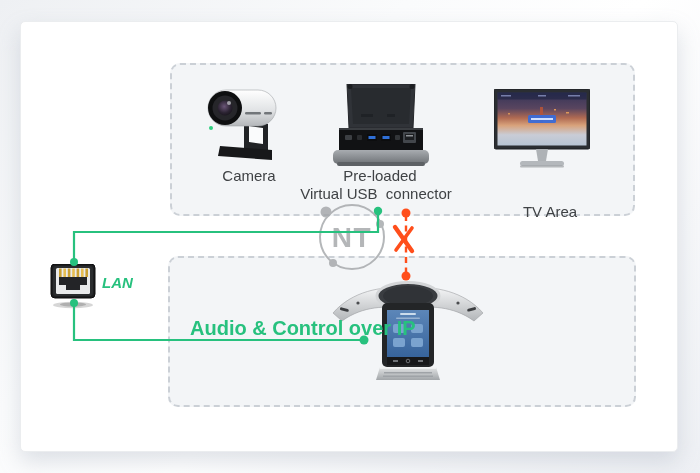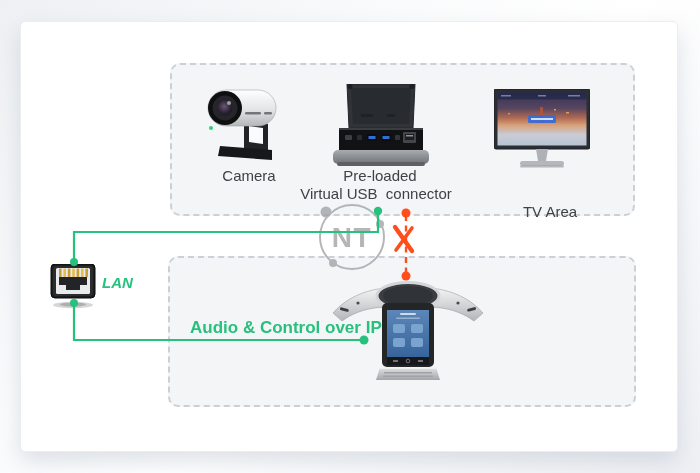--- a/index.html
+++ b/index.html
@@ -28,21 +28,21 @@
   .lbl{
     position:absolute;font-size:15px;color:var(--label-text);
     text-align:center;white-space:pre;line-height:18px;
   }
   .lbl-camera{left:204px;top:167px;width:90px;}
   .lbl-pre1{left:300px;top:167px;width:160px;}
   .lbl-pre2{left:284px;top:185px;width:184px;}
   .lbl-tv{left:497px;top:167px;width:106px;margin-top:36px;}
   .lbl-conf{left:312px;top:387px;width:200px;}
   .lbl-lan{left:102px;top:274px;color:var(--green);font-weight:700;text-align:center;font-style:italic;}
-  .lbl-audio{left:190px;top:319px;color:var(--green);font-weight:700;text-align:left;font-size:17px;}
+  .lbl-audio{left:190px;top:319px;color:var(--green);font-weight:700;text-align:left;font-size:20px;}
   .lbl-usb{left:421px;top:234px;color:var(--orange);font-weight:700;text-align:left;}
   .overlay{position:absolute;left:0;top:0;pointer-events:none;}
   .st-green{stroke:var(--green);}
   .fill-green{fill:var(--green);}
   .st-orange{stroke:var(--orange);}
   .fill-orange{fill:var(--orange);}
   .wm-stroke{stroke:var(--watermark-gray);}
   .wm-fill{fill:var(--watermark-gray);}
   .wm-text{
     fill:#9fa2a5;font-family:"Liberation Sans",sans-serif;font-size:28px;

